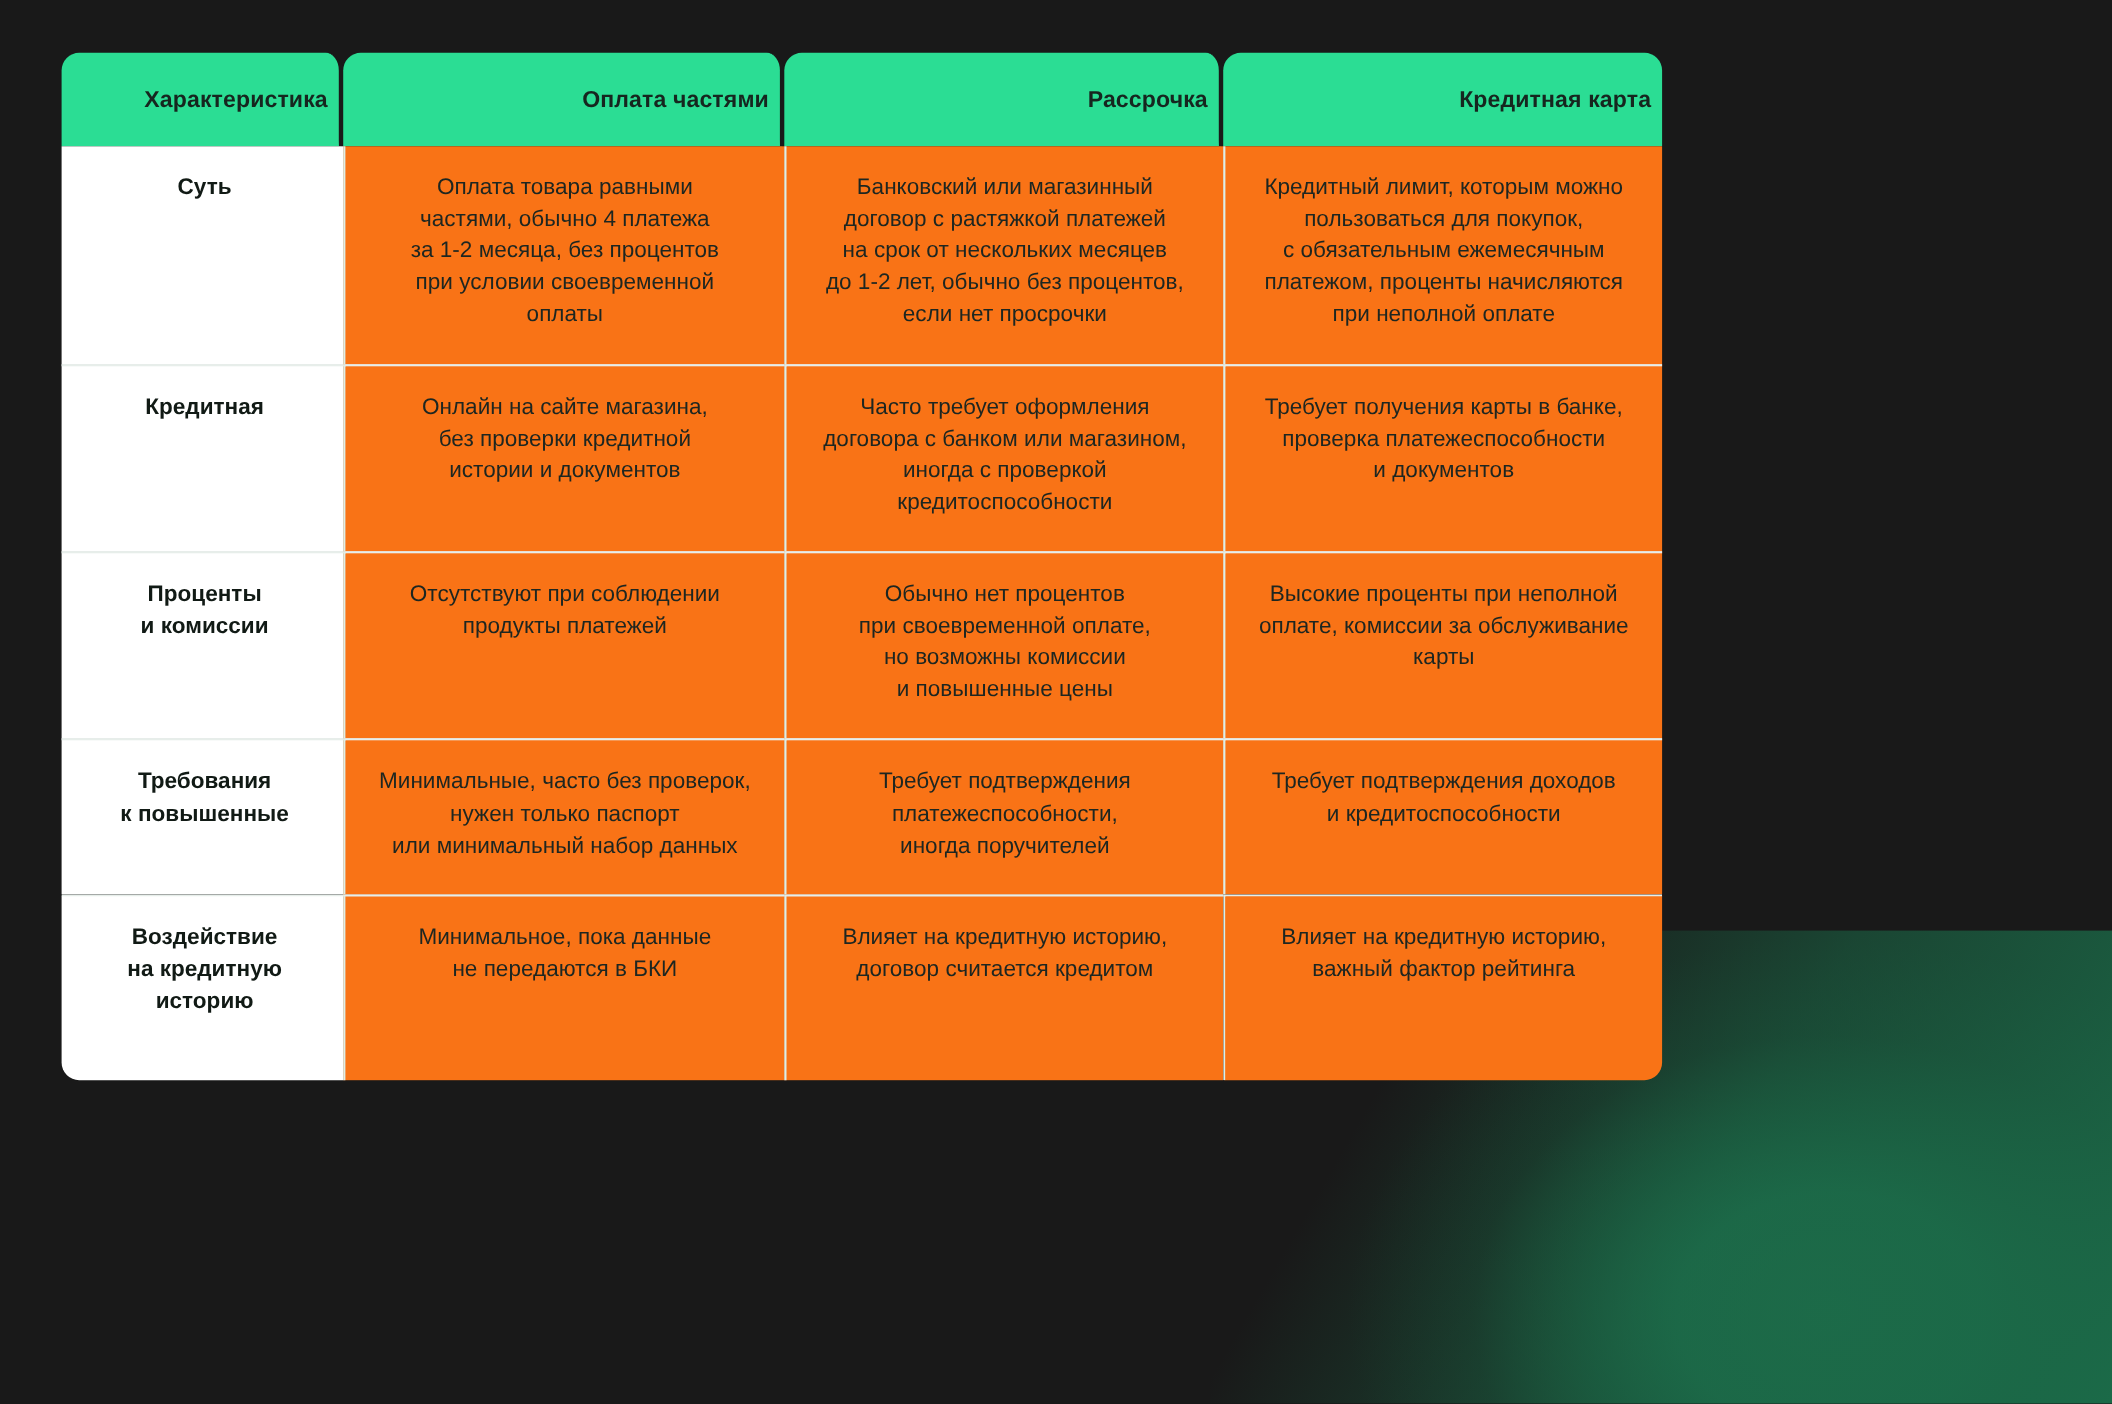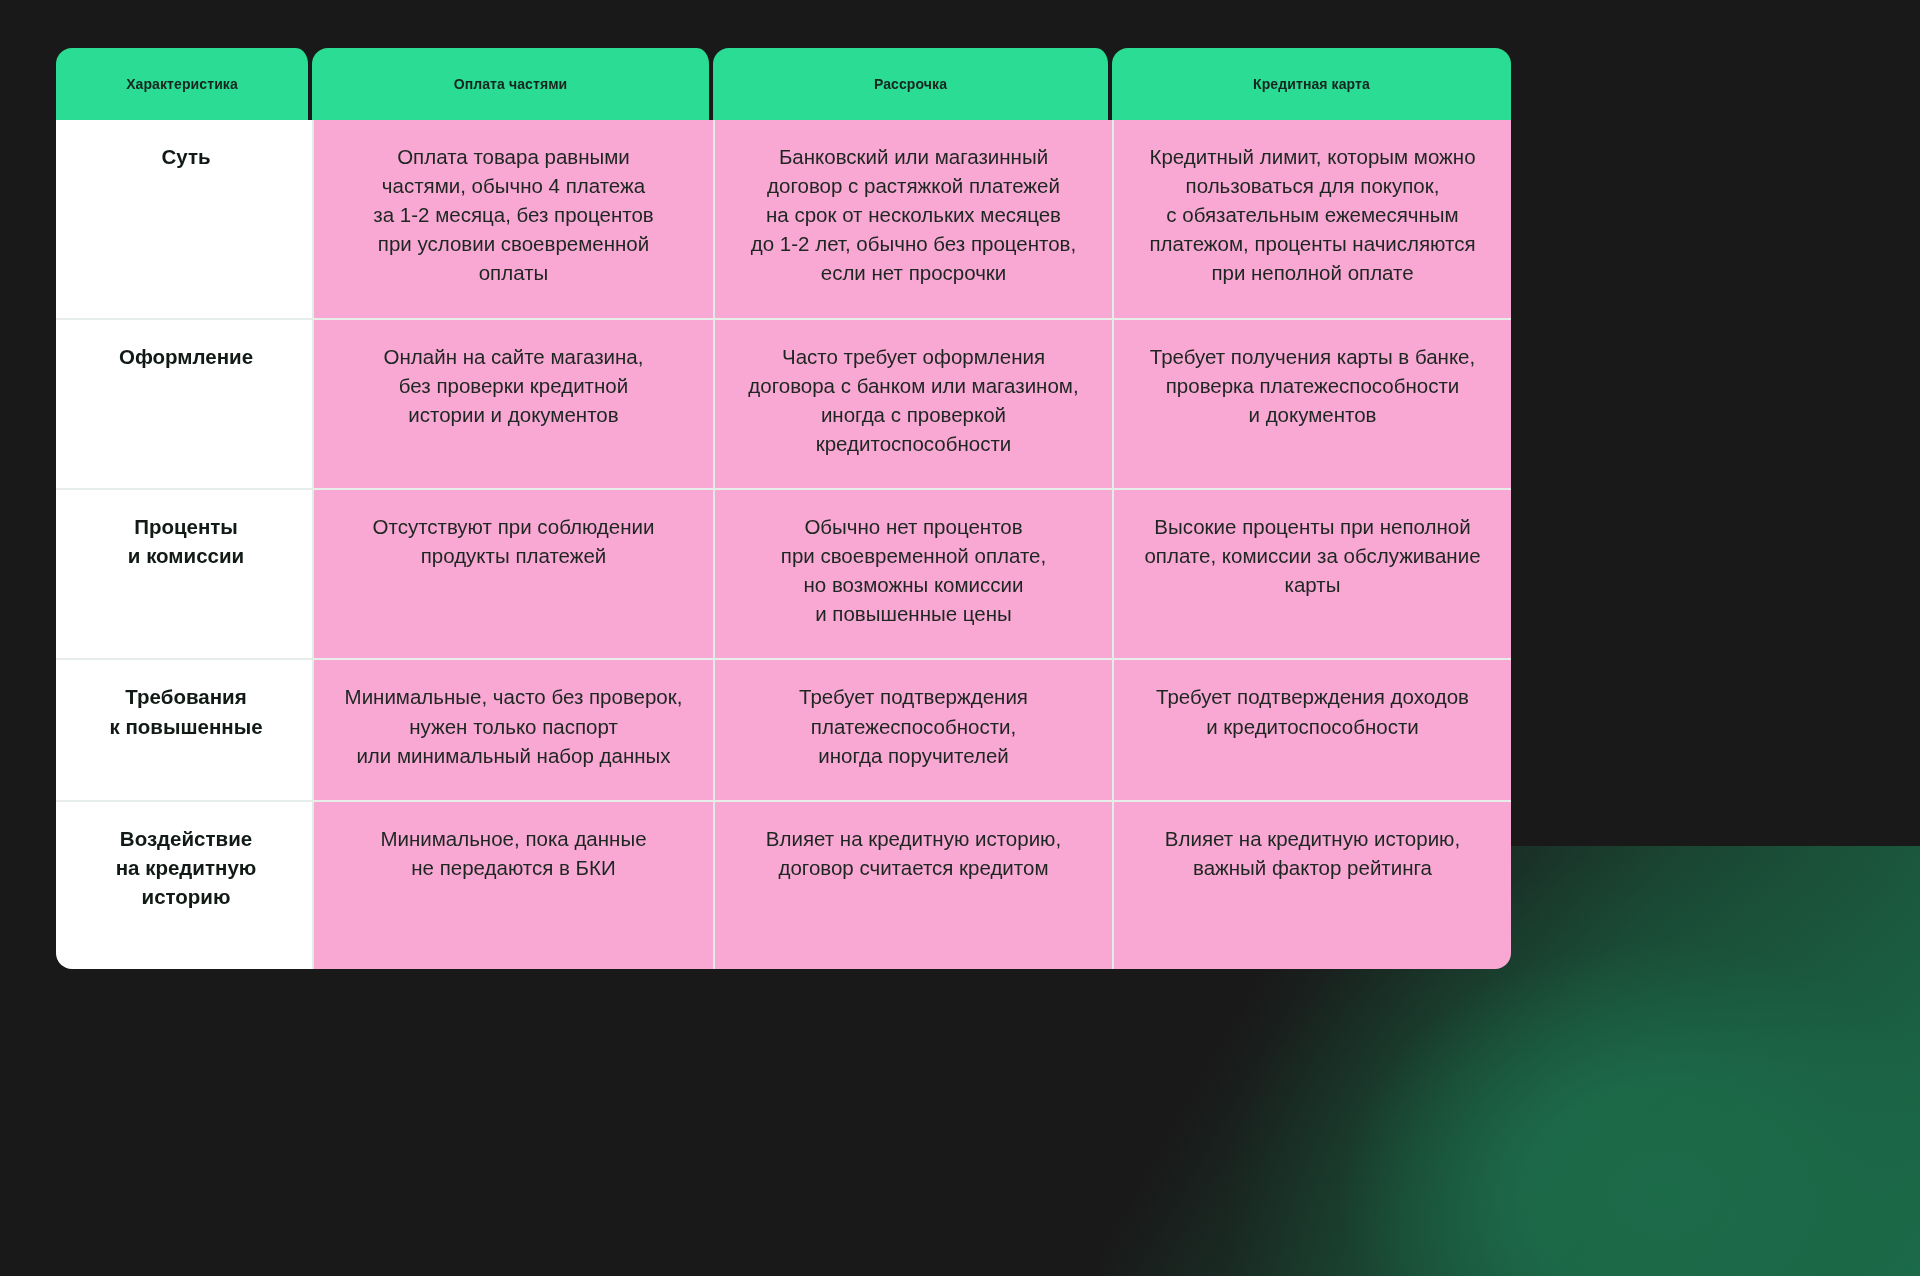--- a/index.html
+++ b/index.html
@@ -54,24 +54,24 @@
     border-collapse: separate;
     border-spacing: 0;
     table-layout: fixed;
     pointer-events: auto;
   }
 
   
   thead th {
     background: #2BDD94;
     color: #16261f;
-    font-size: 14px;
+    font-size: 21px;
     font-weight: bold;
-    text-align: center;
-    height: 72px;
+    text-align: right;
+    height: 85px;
     vertical-align: middle;
     border-radius: 16px 16px 0 0;
     border-right: 4px solid #191919;
     letter-spacing: 0.1px;
     padding: 0 10px;
   }
   thead th:last-child { border-right: none; margin-left: 48px; }
 
   
   tbody td {
@@ -87,21 +87,21 @@
 
   td.feature {
     background: #ffffff;
     font-weight: bold;
     color: #111a15;
     width: 256px;
     padding-left: 20px;
     padding-right: 16px;
   }
   td.val {
-    background: #f9a8d4;
+    background: #f97316;
     border-left: 2px solid #dfeee6;
   }
 
   
   col.c1 { width: 256px; }
   col.c2 { width: 401px; }
   col.c3 { width: 399px; }
   col.c4 { width: 399px; }
 
   
@@ -147,21 +147,21 @@
 на срок от нескольких месяцев
 до 1-2 лет, обычно без процентов,
 если нет просрочки</span></td>
           <td class="val"><span class="txt">Кредитный лимит, которым можно
 пользоваться для покупок,
 с обязательным ежемесячным
 платежом, проценты начисляются
 при неполной оплате</span></td>
         </tr>
         <tr>
-          <td class="feature"><span class="txt">Оформление</span></td>
+          <td class="feature"><span class="txt">Кредитная</span></td>
           <td class="val"><span class="txt">Онлайн на сайте магазина,
 без проверки кредитной
 истории и документов</span></td>
           <td class="val"><span class="txt">Часто требует оформления
 договора с банком или магазином,
 иногда с проверкой
 кредитоспособности</span></td>
           <td class="val"><span class="txt">Требует получения карты в банке,
 проверка платежеспособности
 и документов</span></td>

